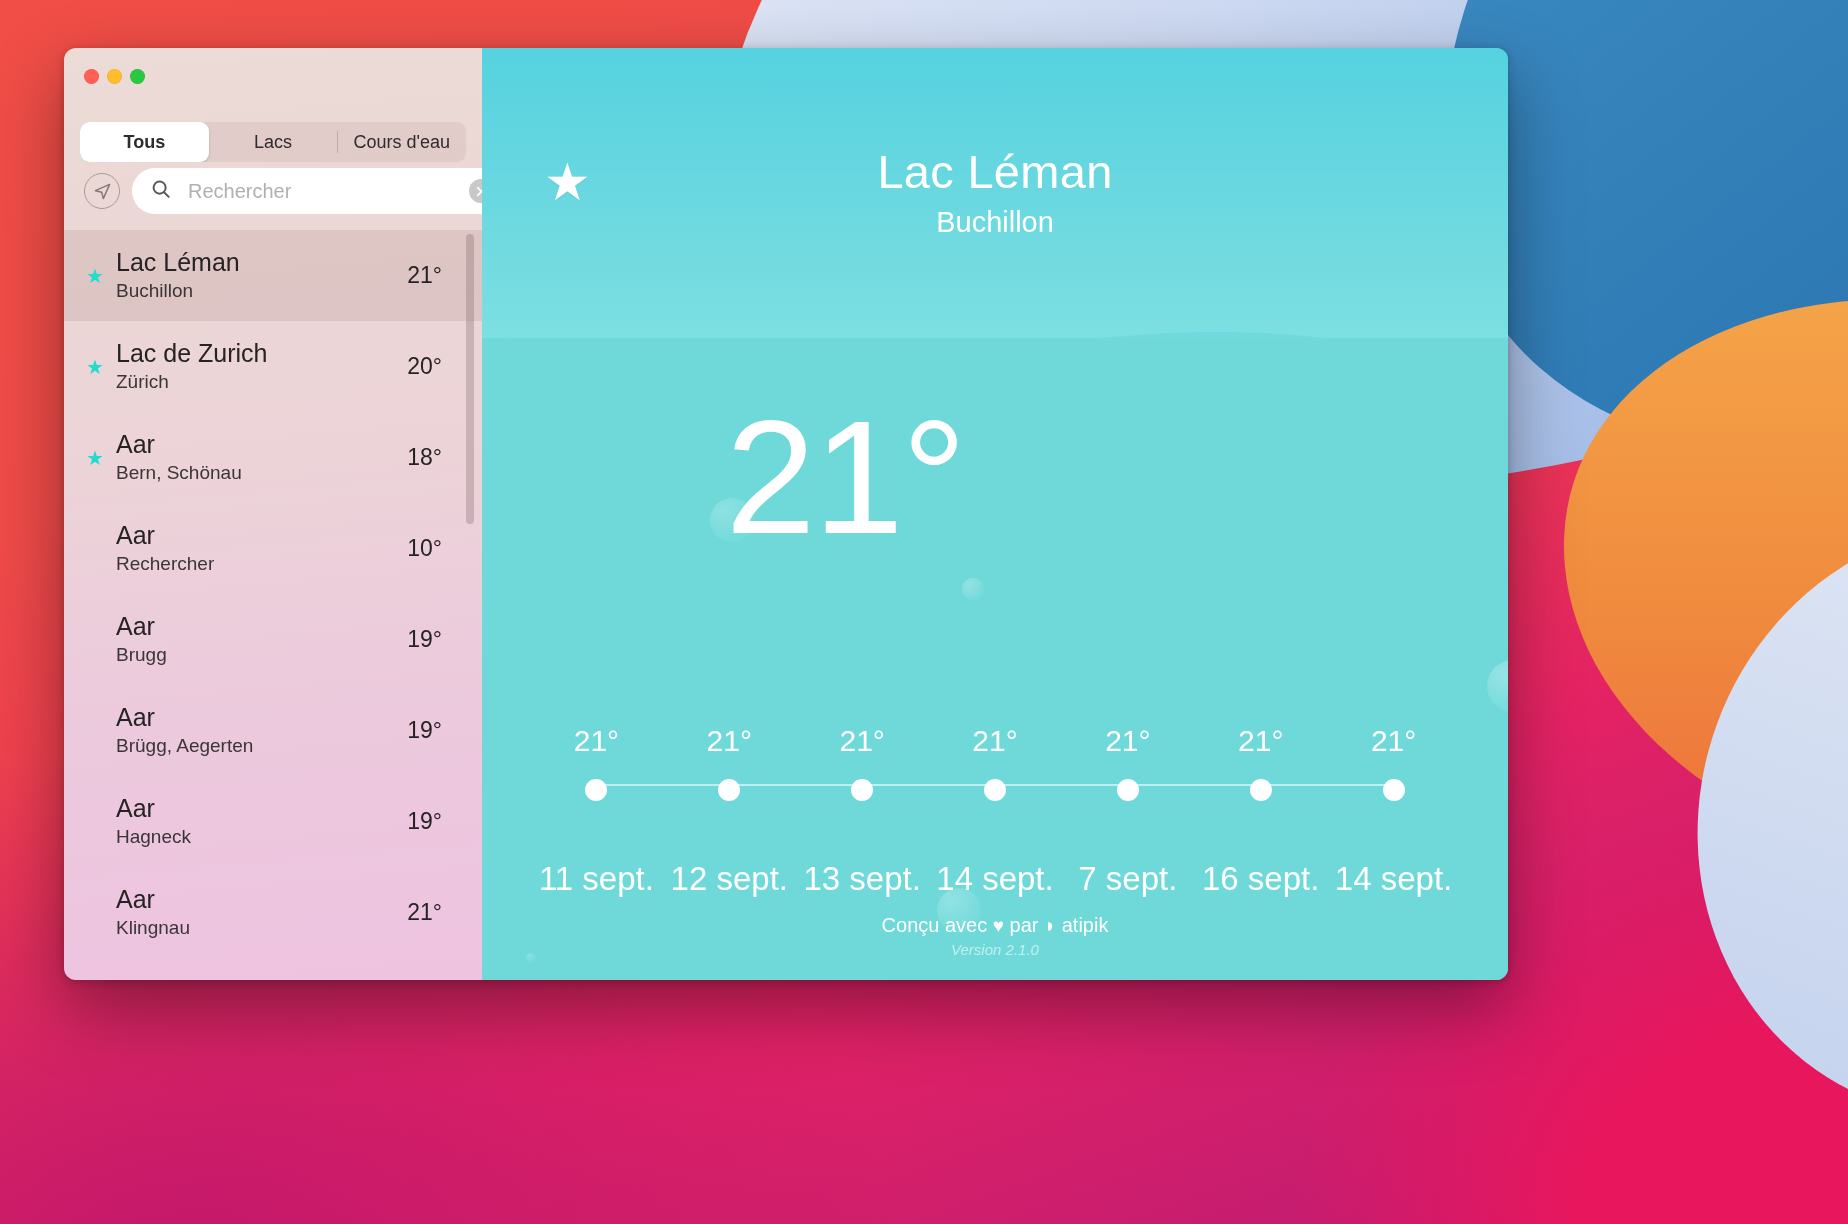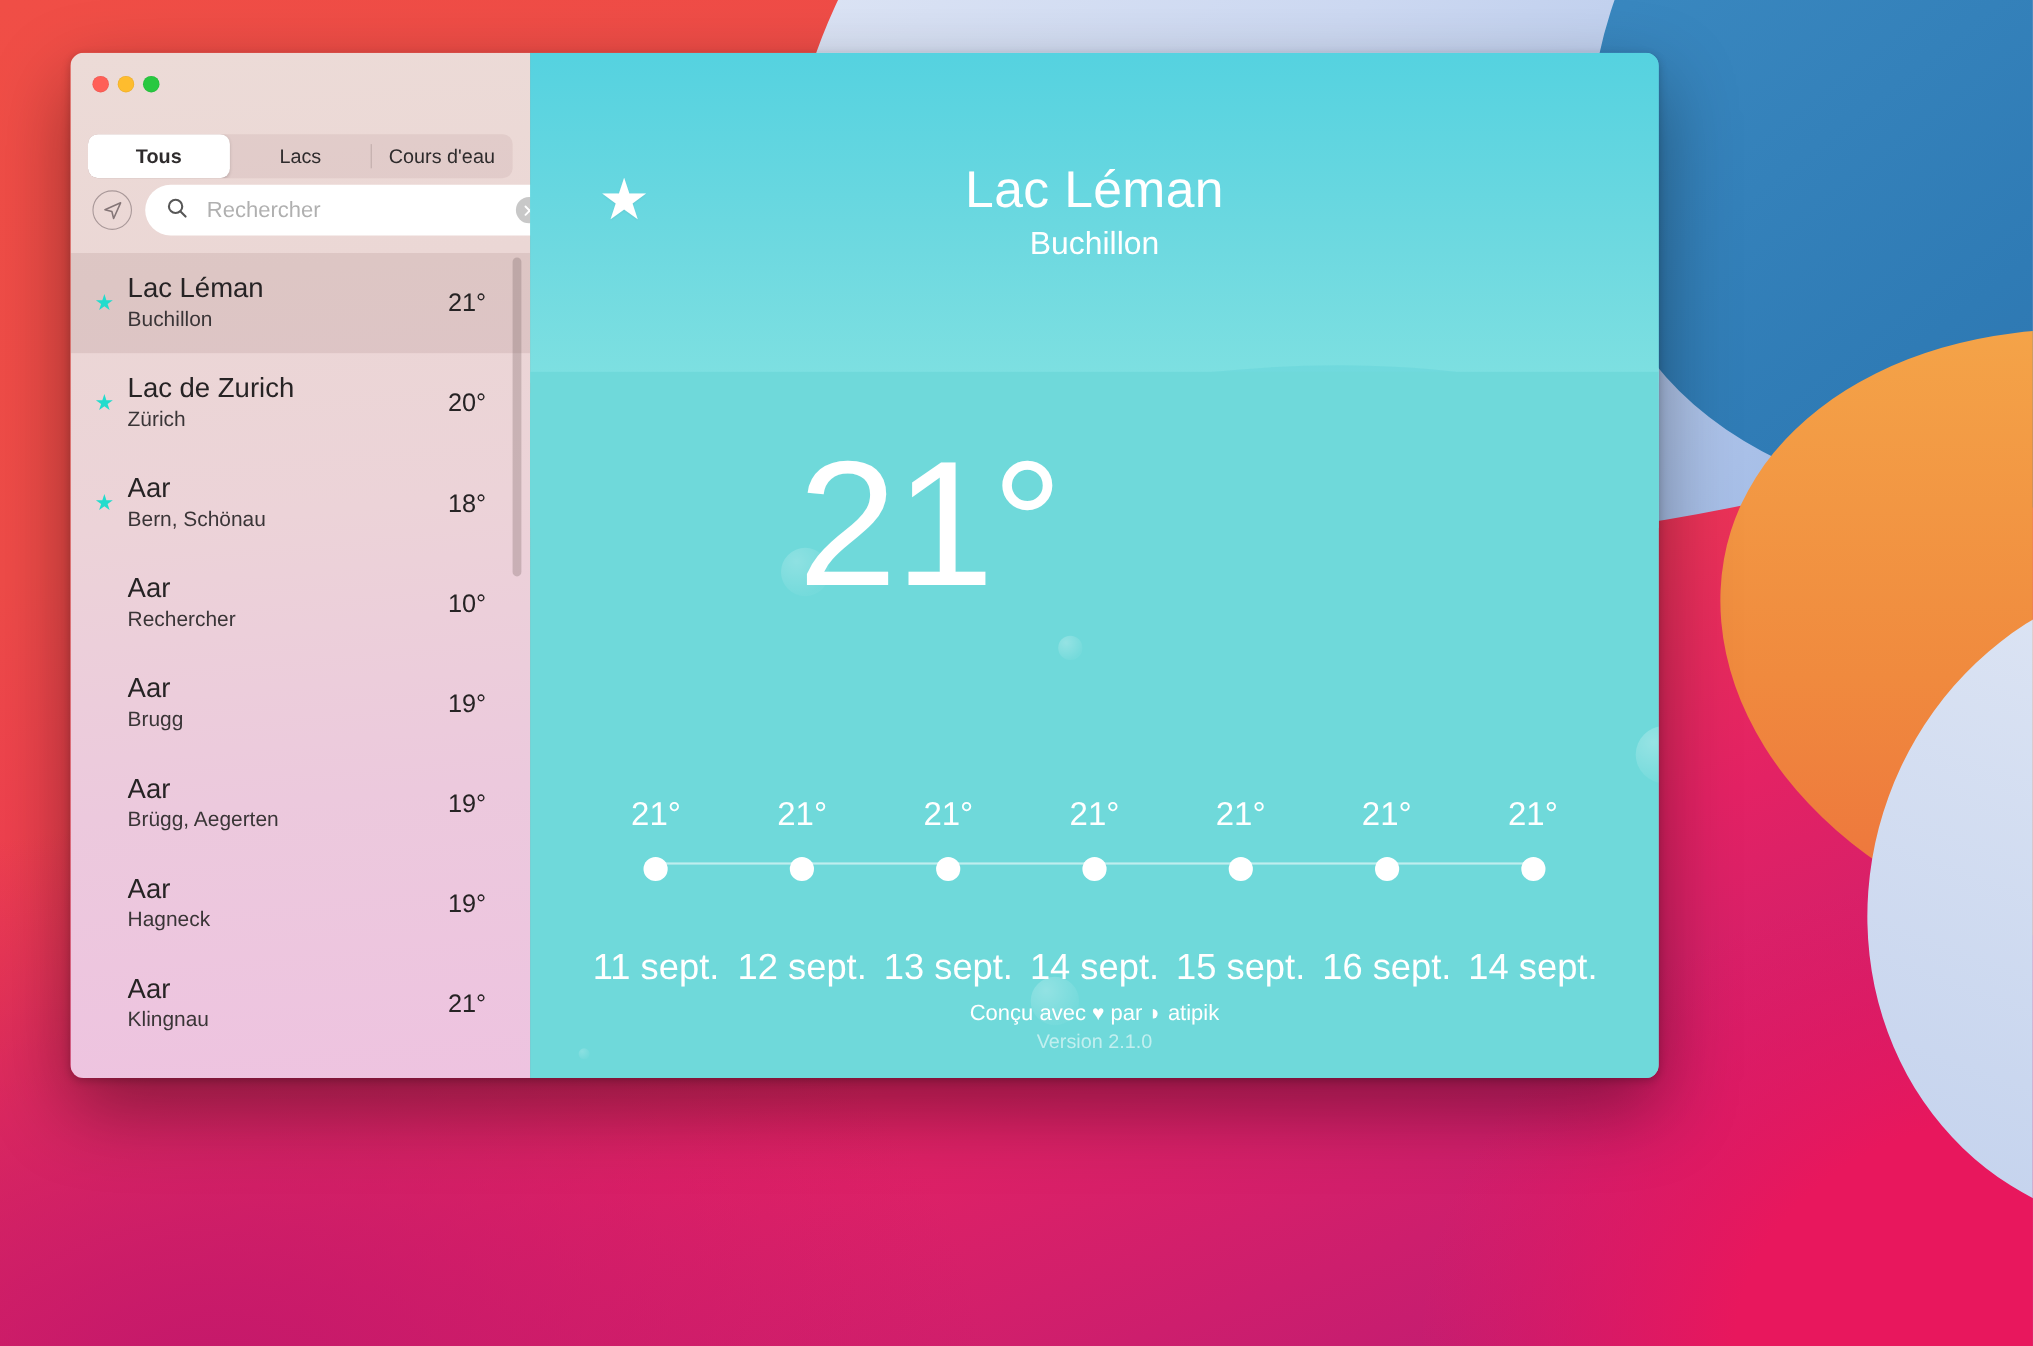--- a/index.html
+++ b/index.html
@@ -296,22 +296,23 @@
 
   #footer {
     position: absolute;
     left: 0; right: 0; bottom: 22px;
     text-align: center;
   }
   #footer .made {
     font-size: 20px; font-weight: 400;
   }
   #footer .ver {
-    font-size: 18px; color: rgba(255,255,255,0.58);
+    font-size: 15px; color: rgba(255,255,255,0.58);
     margin-top: 4px;
+    font-style: italic;
   }
   .hglyph { font-size: 19px; }
 </style>
 </head>
 <body>
 
 <div id="desktop">
   <div class="wp-blue-1"></div>
   <div class="wp-blue-2"></div>
   <div class="wp-blue-3"></div>
@@ -485,21 +486,21 @@
 
         <div class="fc">
           <div class="t">21°</div>
           <div class="dot"></div>
           <div class="d">14 sept.</div>
         </div>
 
         <div class="fc">
           <div class="t">21°</div>
           <div class="dot"></div>
-          <div class="d">15 sept.</div>
+          <div class="d">7 sept.</div>
         </div>
 
         <div class="fc">
           <div class="t">21°</div>
           <div class="dot"></div>
           <div class="d">16 sept.</div>
         </div>
 
         <div class="fc">
           <div class="t">21°</div>

